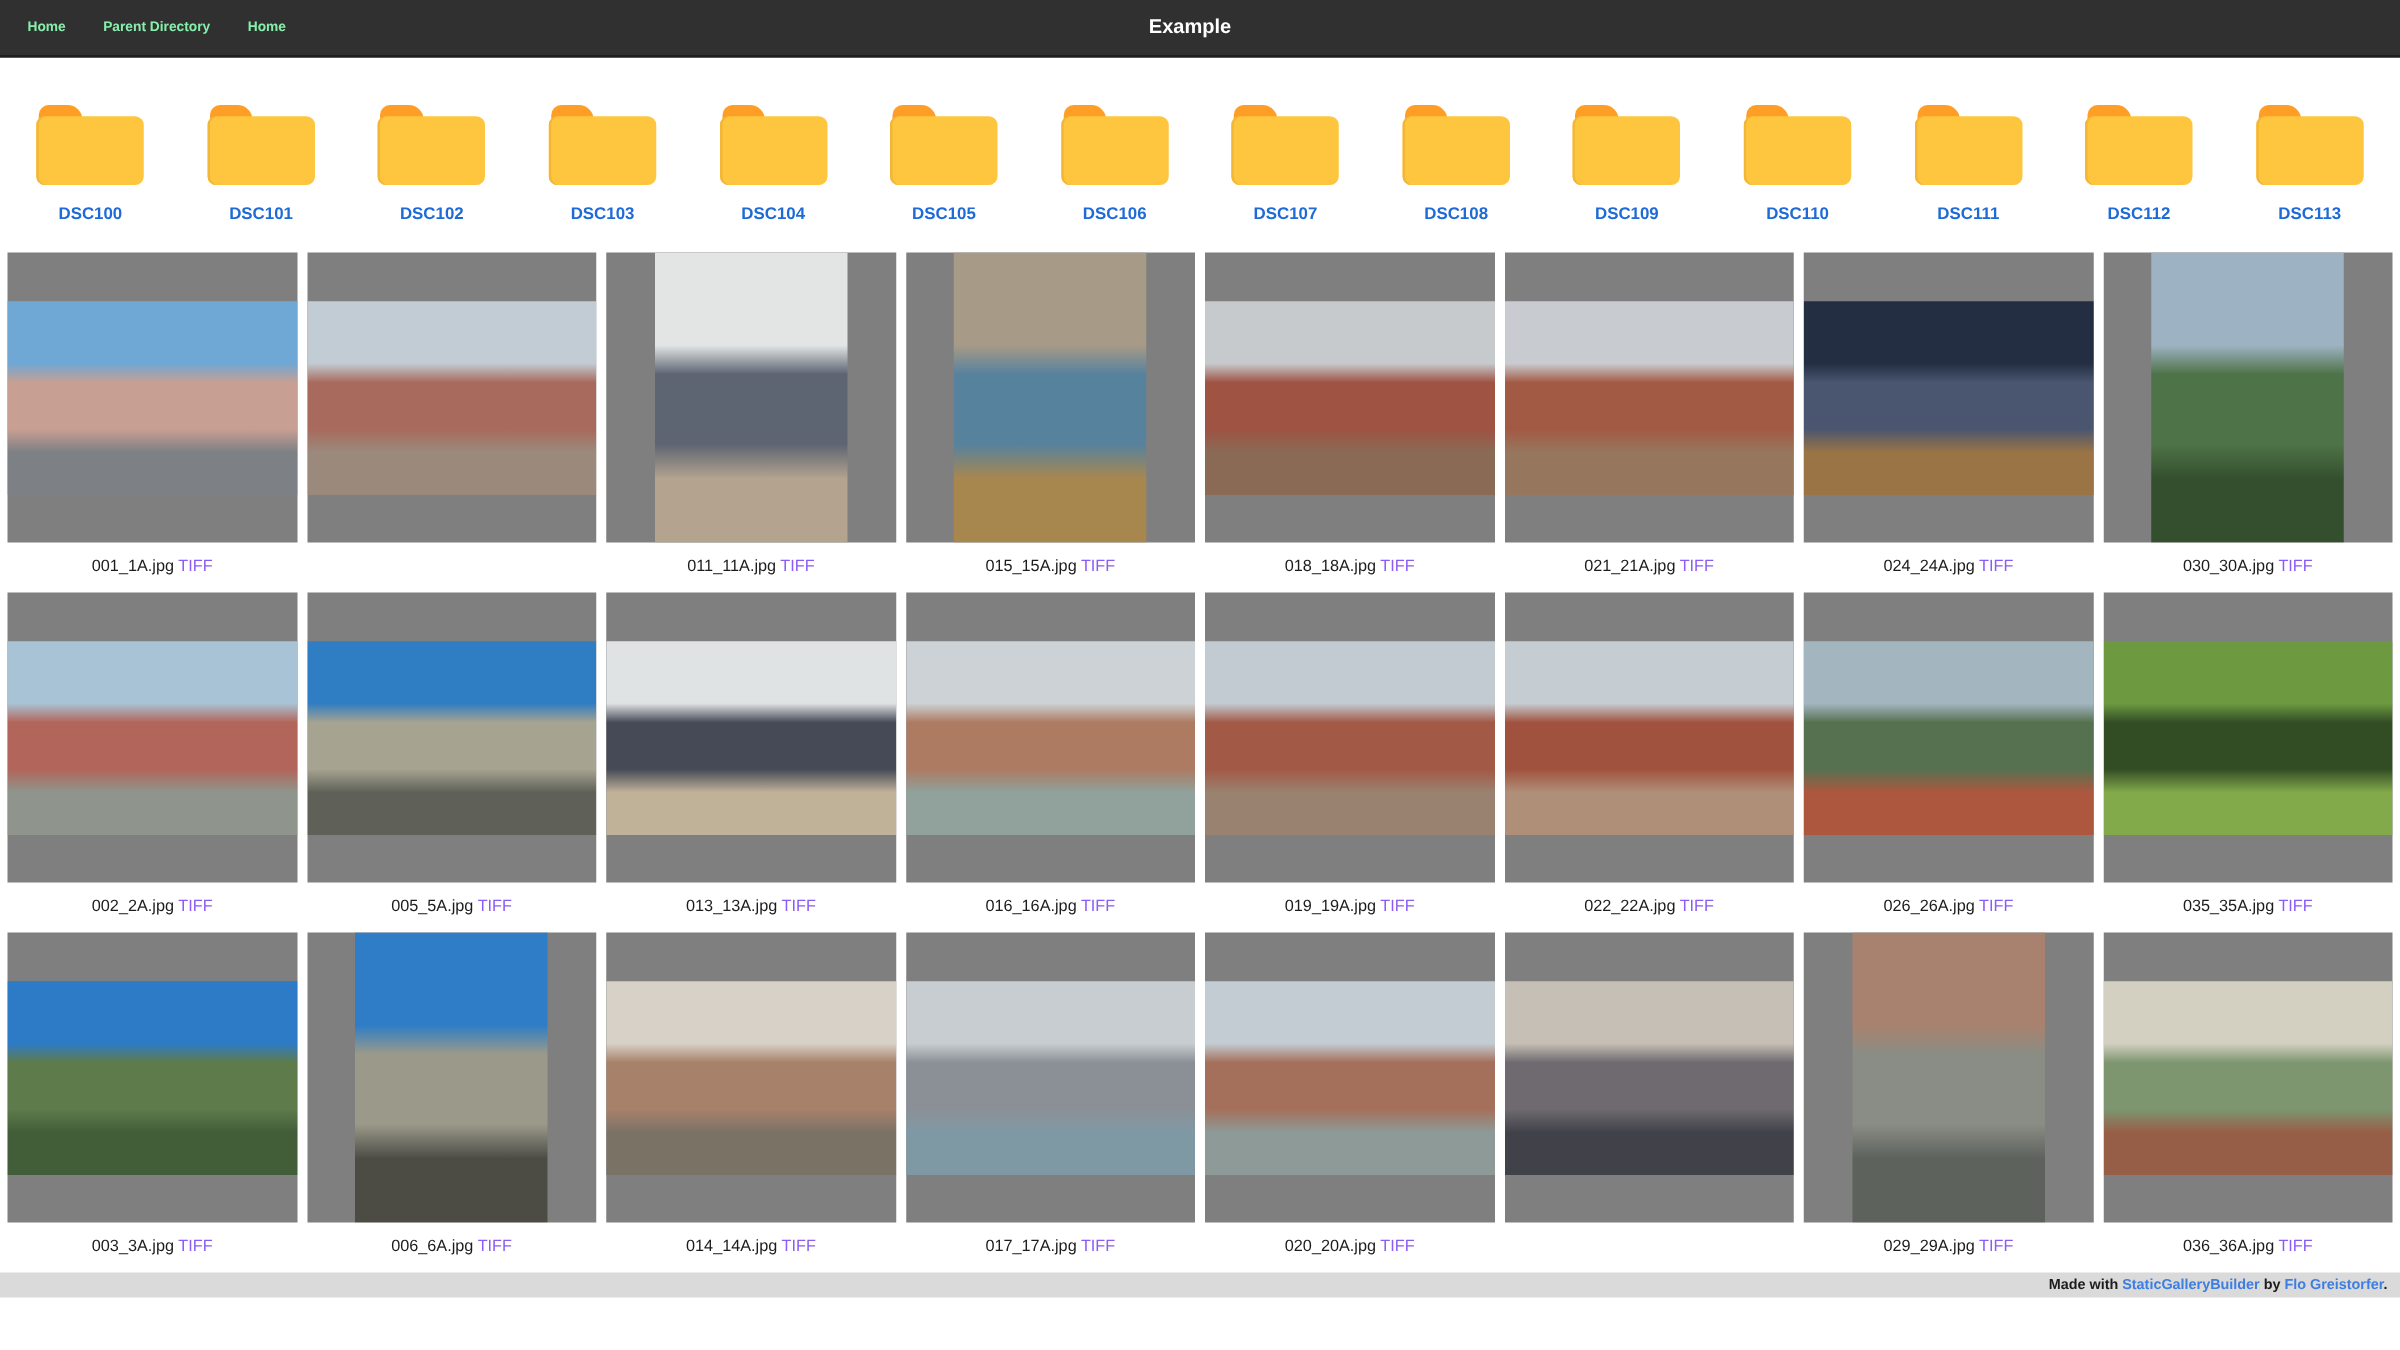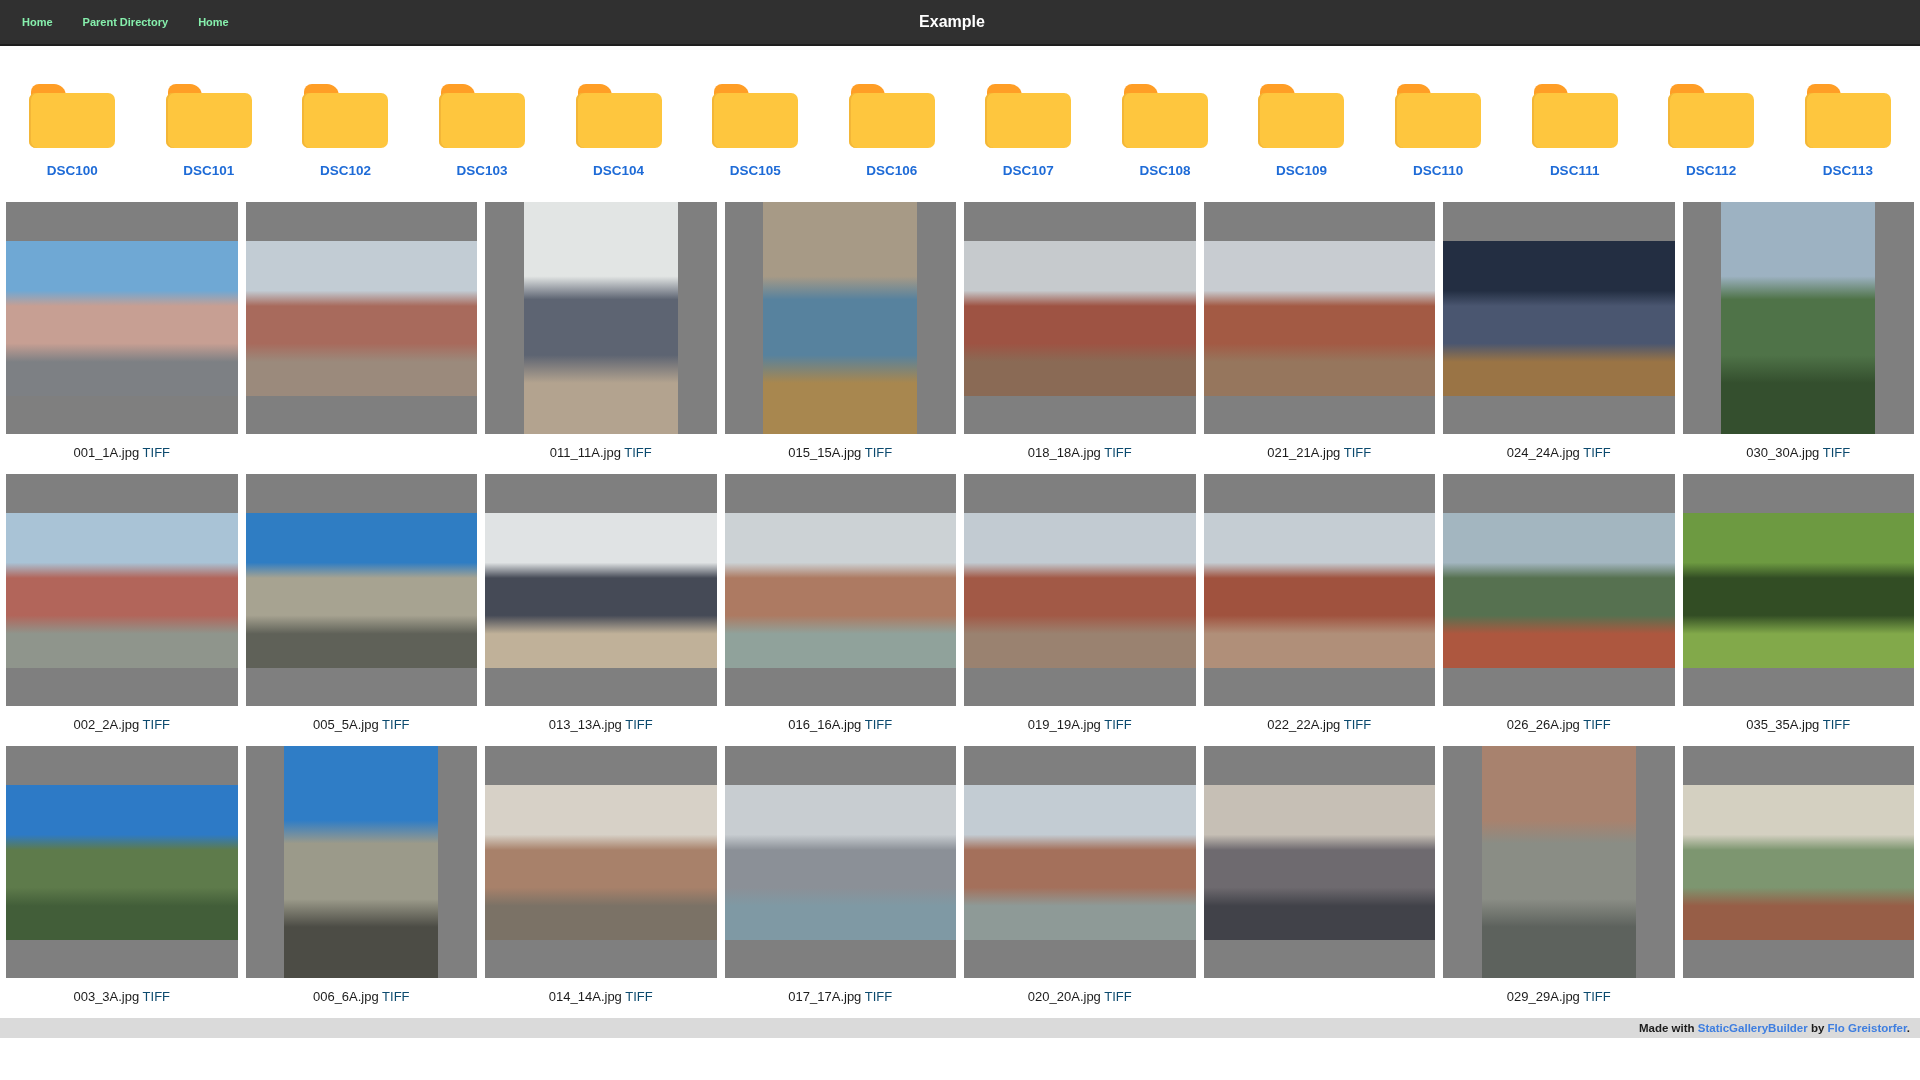--- a/index.html
+++ b/index.html
@@ -57,21 +57,21 @@
     display: flex; align-items: center; justify-content: center;
     overflow: hidden;
   }
   .thumb-img { cursor: pointer; }
   .thumb-img.landscape { width: 100%; height: 155px; }
   .thumb-img.portrait  { width: 154px; height: 100%; }
   .thumb-caption {
     text-align: center; padding: 10px 0 13px 0;
     font-size: 13px; color: #1c1c1c; line-height: 17px;
   }
-  .tiff-link { color: #0c4a6e; cursor: pointer; }
+  .tiff-link { color: #8b5cf6; cursor: pointer; }
 
   
   .footer-bar {
     background: #dadada; text-align: right;
     padding: 4px 10px; font-size: 11.5px; font-weight: bold; color: #1c1c1c;
   }
   .footer-link { color: #3e7ee0; cursor: pointer; }
 </style>
 </head>
 <body>
@@ -438,18 +438,23 @@
       <span>029_29A.jpg</span>
       <span> </span>
       <span class="tiff-link">TIFF</span>
     </div>
   </div>
 
   <div class="thumb-figure">
     <div class="thumb-cell">
       <div class="thumb-img landscape" style="background: linear-gradient(rgb(212, 208, 193) 0%, rgb(212, 208, 193) 32%, rgb(125, 150, 112) 42%, rgb(125, 150, 112) 66%, rgb(151, 94, 71) 78%, rgb(151, 94, 71) 100%);"></div>
     </div>
+    <div class="thumb-caption">
+      <span>036_36A.jpg</span>
+      <span> </span>
+      <span class="tiff-link">TIFF</span>
+    </div>
   </div>
 </div>
 
 <div class="footer-bar">
   <span>Made with </span><span class="footer-link">StaticGalleryBuilder</span><span> by </span><span class="footer-link">Flo Greistorfer</span><span>.</span>
 </div>
 
 </body></html>

